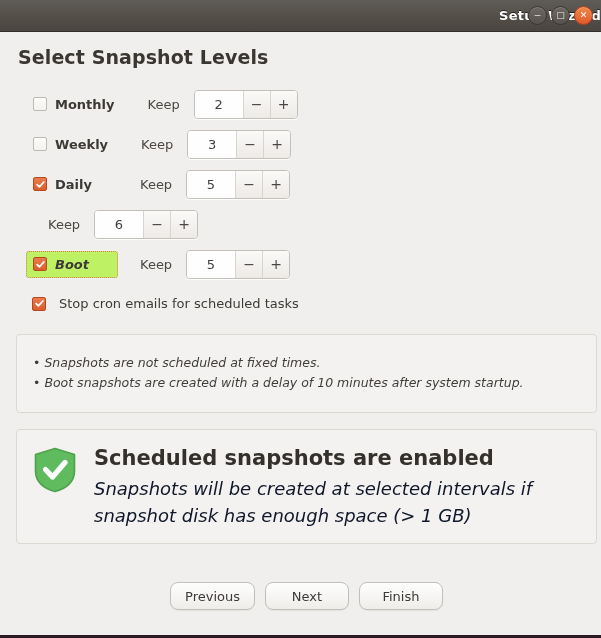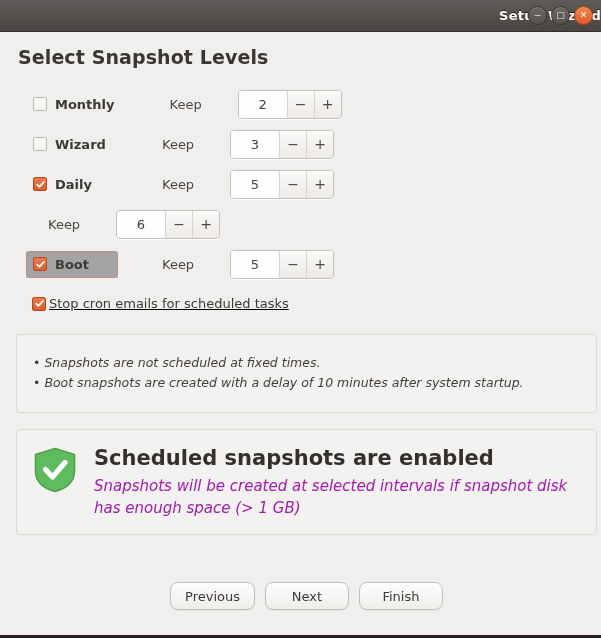--- a/index.html
+++ b/index.html
@@ -89,36 +89,36 @@
     margin: 0 0 16px 2px;
     letter-spacing: .1px;
   }
 
   
   .levels { margin-left: 10px; }
   .level-row {
     height: 40px;
     display: flex;
     align-items: center;
-    gap: 22px;
   }
   .level-check {
     display: flex;
     align-items: center;
     gap: 8px;
     padding: 5px 10px 5px 6px;
     border: 1px dotted transparent;
     border-radius: 3px;
     cursor: pointer;
     min-width: 92px;
     box-sizing: border-box;
   }
   .level-check.focused {
     border-color: #dd7a52;
-    background: #a3a3a3;
+    background: #bef264;
+    font-style: italic;
   }
   .cb {
     width: 14px;
     height: 14px;
     flex: 0 0 14px;
     box-sizing: border-box;
     border-radius: 2px;
     border: 1px solid #bdb9b3;
     background: linear-gradient(to bottom, #fdfdfc 0%, #f3f1ee 100%);
     display: flex;
@@ -179,24 +179,23 @@
     color: #4a4743;
     background: linear-gradient(to bottom, #fbfaf9 0%, #edeae6 100%);
     cursor: pointer;
   }
   .spin-btn.plus { border-left: 1px solid #d8d4ce; }
 
   
   .cron-row {
     display: flex;
     align-items: center;
-    gap: 3px;
+    gap: 13px;
     margin: 12px 0 0 16px;
     cursor: pointer;
-    text-decoration: underline;
   }
   .cron-row .cron-text {
     font-size: 13px;
     color: #3d3a36;
   }
 
   
   .frame {
     border: 1px solid #dcd8d2;
     border-radius: 4px;
@@ -230,23 +229,23 @@
     margin-top: 3px;
   }
   .status-text { padding-top: 2px; }
   .status-title {
     font-size: 21px;
     font-weight: bold;
     color: #34312d;
     margin-bottom: 5px;
   }
   .status-desc {
-    font-size: 15px;
+    font-size: 18px;
     font-style: italic;
-    color: #a21caf;
+    color: #0f172a;
     line-height: 1.5;
     max-width: 480px;
   }
 
   
   .footer {
     flex: 0 0 auto;
     display: flex;
     justify-content: center;
     gap: 10px;
@@ -306,21 +305,21 @@
           <div class="spin-btn minus">−</div>
           <div class="spin-btn plus">+</div>
         </div>
       </div>
 
       <div class="level-row">
         <div class="level-check">
           <span class="cb">
             
           </span>
-          <span class="level-label">Wizard</span>
+          <span class="level-label">Weekly</span>
         </div>
         <span class="keep-label">Keep</span>
         <div class="spin">
           <div class="spin-value">3</div>
           <div class="spin-btn minus">−</div>
           <div class="spin-btn plus">+</div>
         </div>
       </div>
 
       <div class="level-row">

